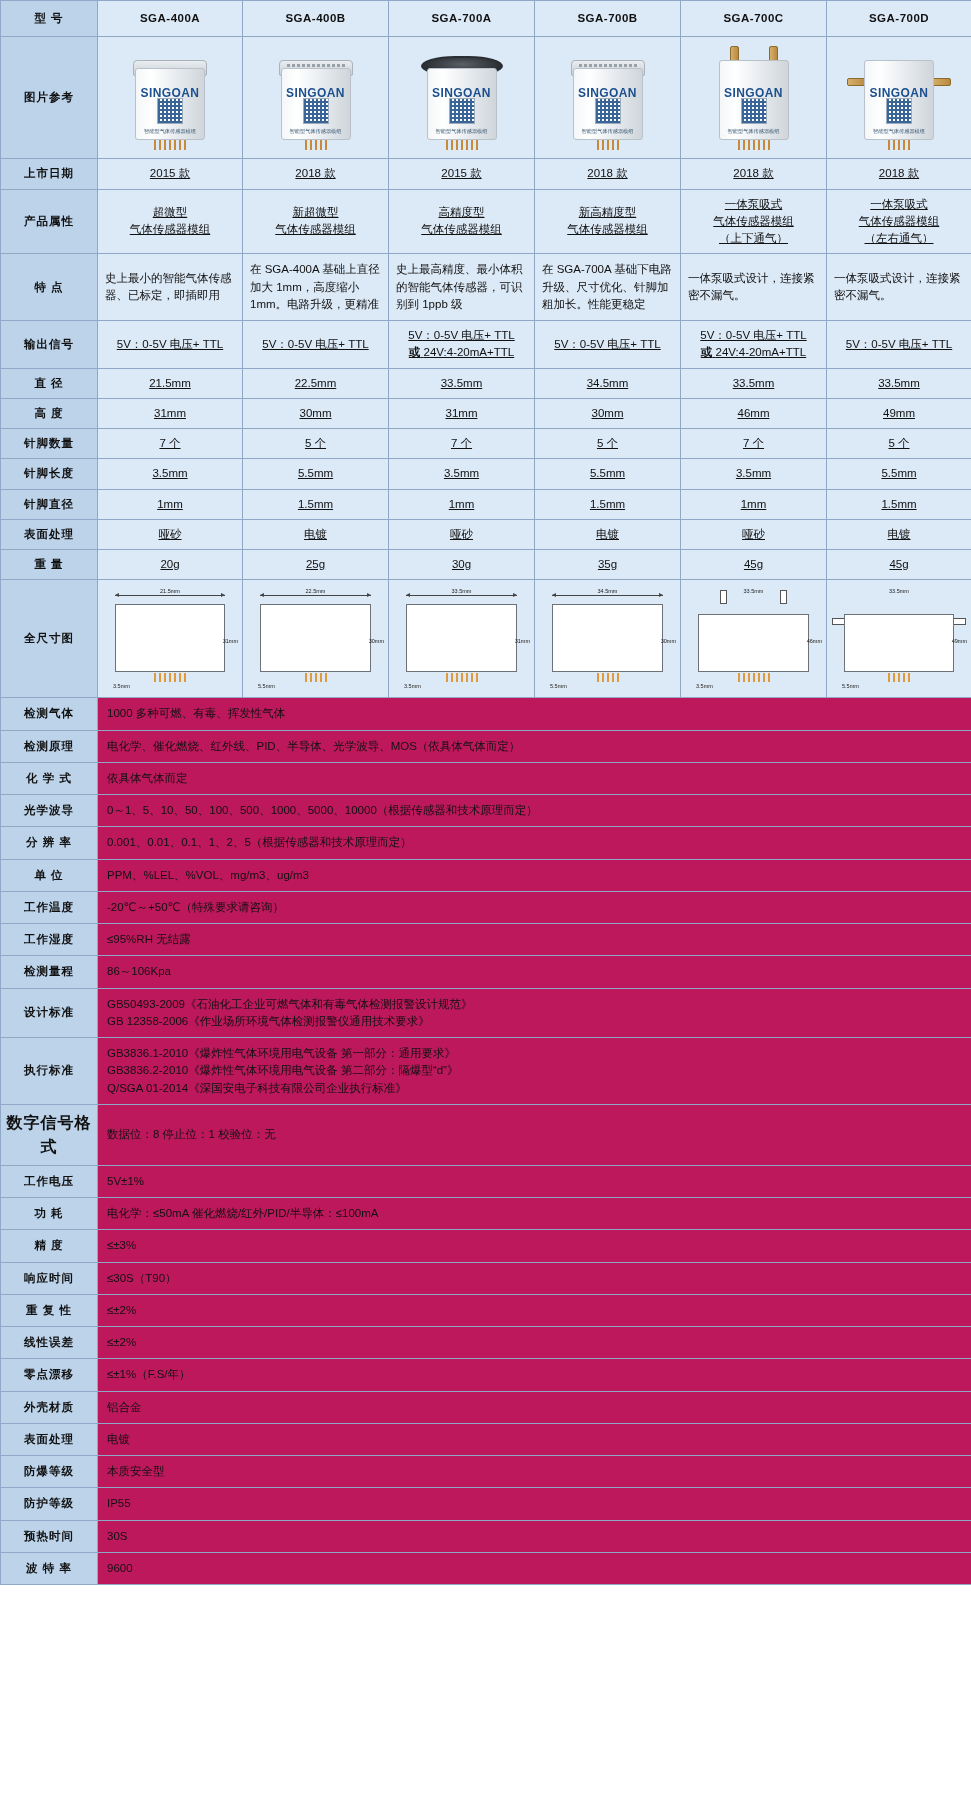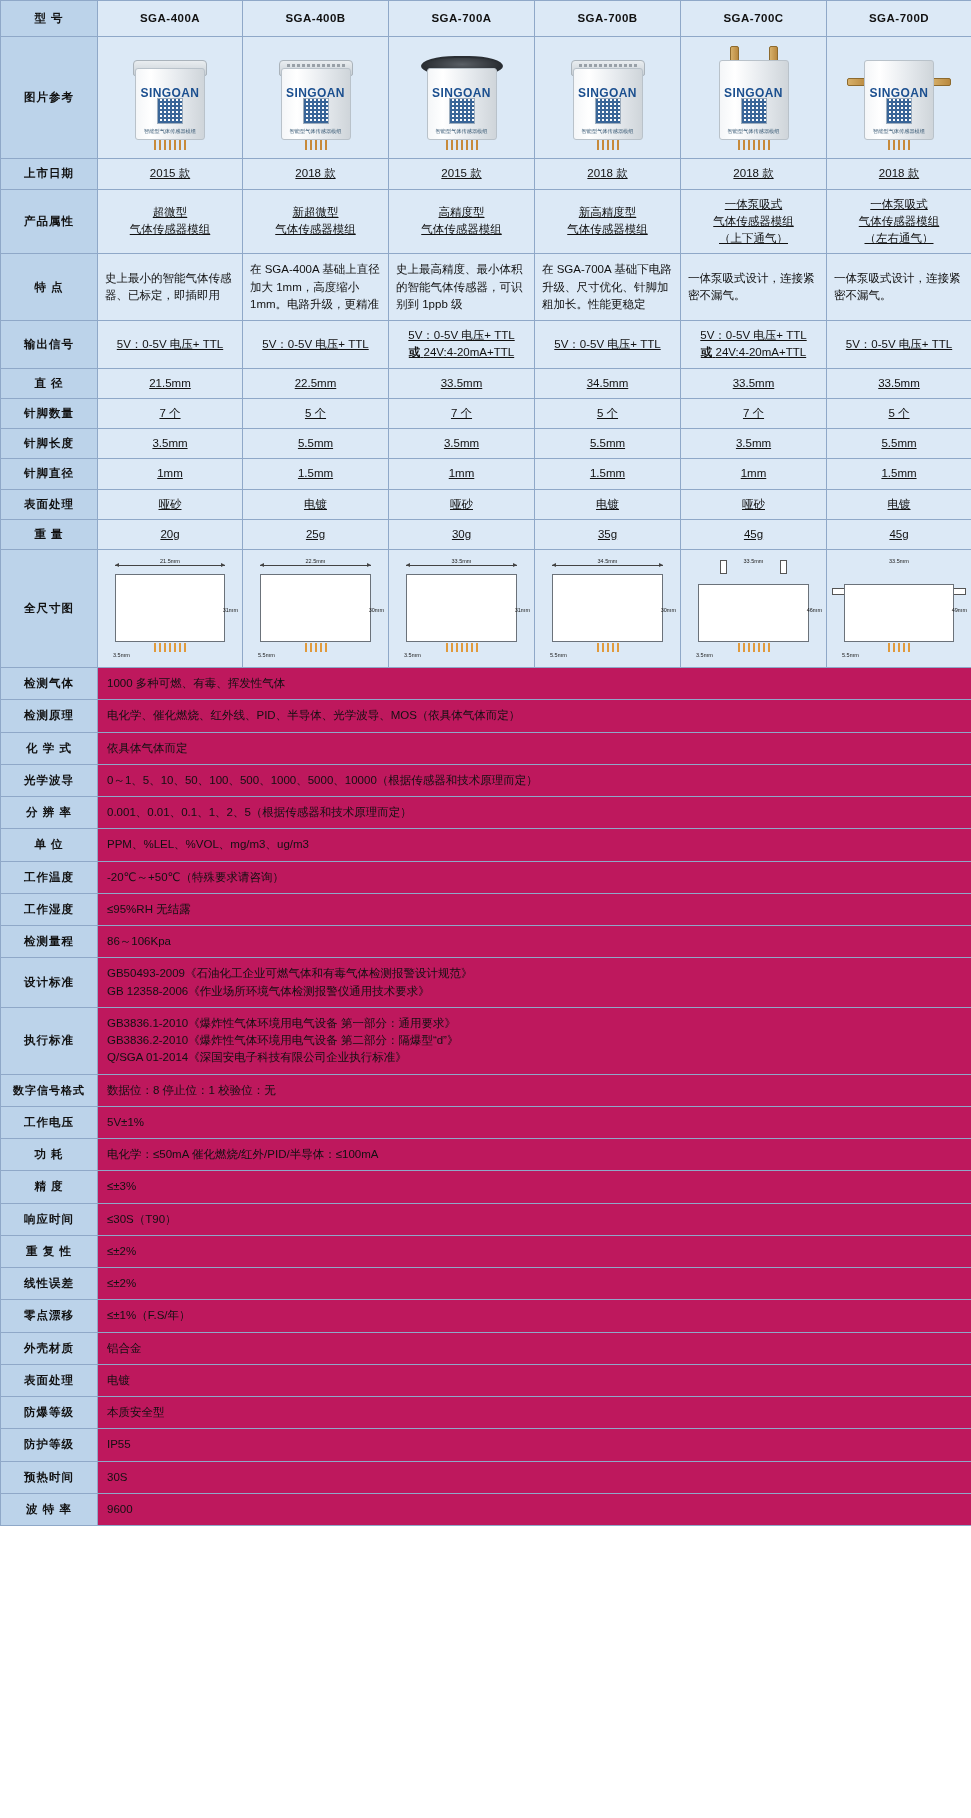--- a/index.html
+++ b/index.html
@@ -372,20 +372,29 @@
       <tr>
         <td class="lbl">直   径</td>
         <td class="val">21.5mm</td>
         <td class="val">22.5mm</td>
         <td class="val">33.5mm</td>
         <td class="val">34.5mm</td>
         <td class="val">33.5mm</td>
         <td class="val">33.5mm</td>
       </tr>
 
+      <tr>
+        <td class="lbl">高   度</td>
+        <td class="val">31mm</td>
+        <td class="val">30mm</td>
+        <td class="val">31mm</td>
+        <td class="val">30mm</td>
+        <td class="val">46mm</td>
+        <td class="val">49mm</td>
+      </tr>
 
       <tr>
         <td class="lbl">针脚数量</td>
         <td class="val">7 个</td>
         <td class="val">5 个</td>
         <td class="val">7 个</td>
         <td class="val">5 个</td>
         <td class="val">7 个</td>
         <td class="val">5 个</td>
       </tr>
@@ -585,21 +594,21 @@
         <td class="wide multi" colspan="6">GB50493-2009《石油化工企业可燃气体和有毒气体检测报警设计规范》
 GB 12358-2006《作业场所环境气体检测报警仪通用技术要求》</td>
       </tr>
       <tr>
         <td class="lbl">执行标准</td>
         <td class="wide multi" colspan="6">GB3836.1-2010《爆炸性气体环境用电气设备 第一部分：通用要求》
 GB3836.2-2010《爆炸性气体环境用电气设备 第二部分：隔爆型“d”》
 Q/SGA 01-2014《深国安电子科技有限公司企业执行标准》</td>
       </tr>
       <tr>
-        <td class="lbl" style="font-size:11px">数字信号格式</td>
+        <td class="lbl" style="font-size:16px">数字信号格式</td>
         <td class="wide" colspan="6">数据位：8      停止位：1      校验位：无</td>
       </tr>
       <tr>
         <td class="lbl">工作电压</td>
         <td class="wide" colspan="6">5V±1%</td>
       </tr>
       <tr>
         <td class="lbl">功   耗</td>
         <td class="wide" colspan="6">电化学：≤50mA      催化燃烧/红外/PID/半导体：≤100mA</td>
       </tr>

